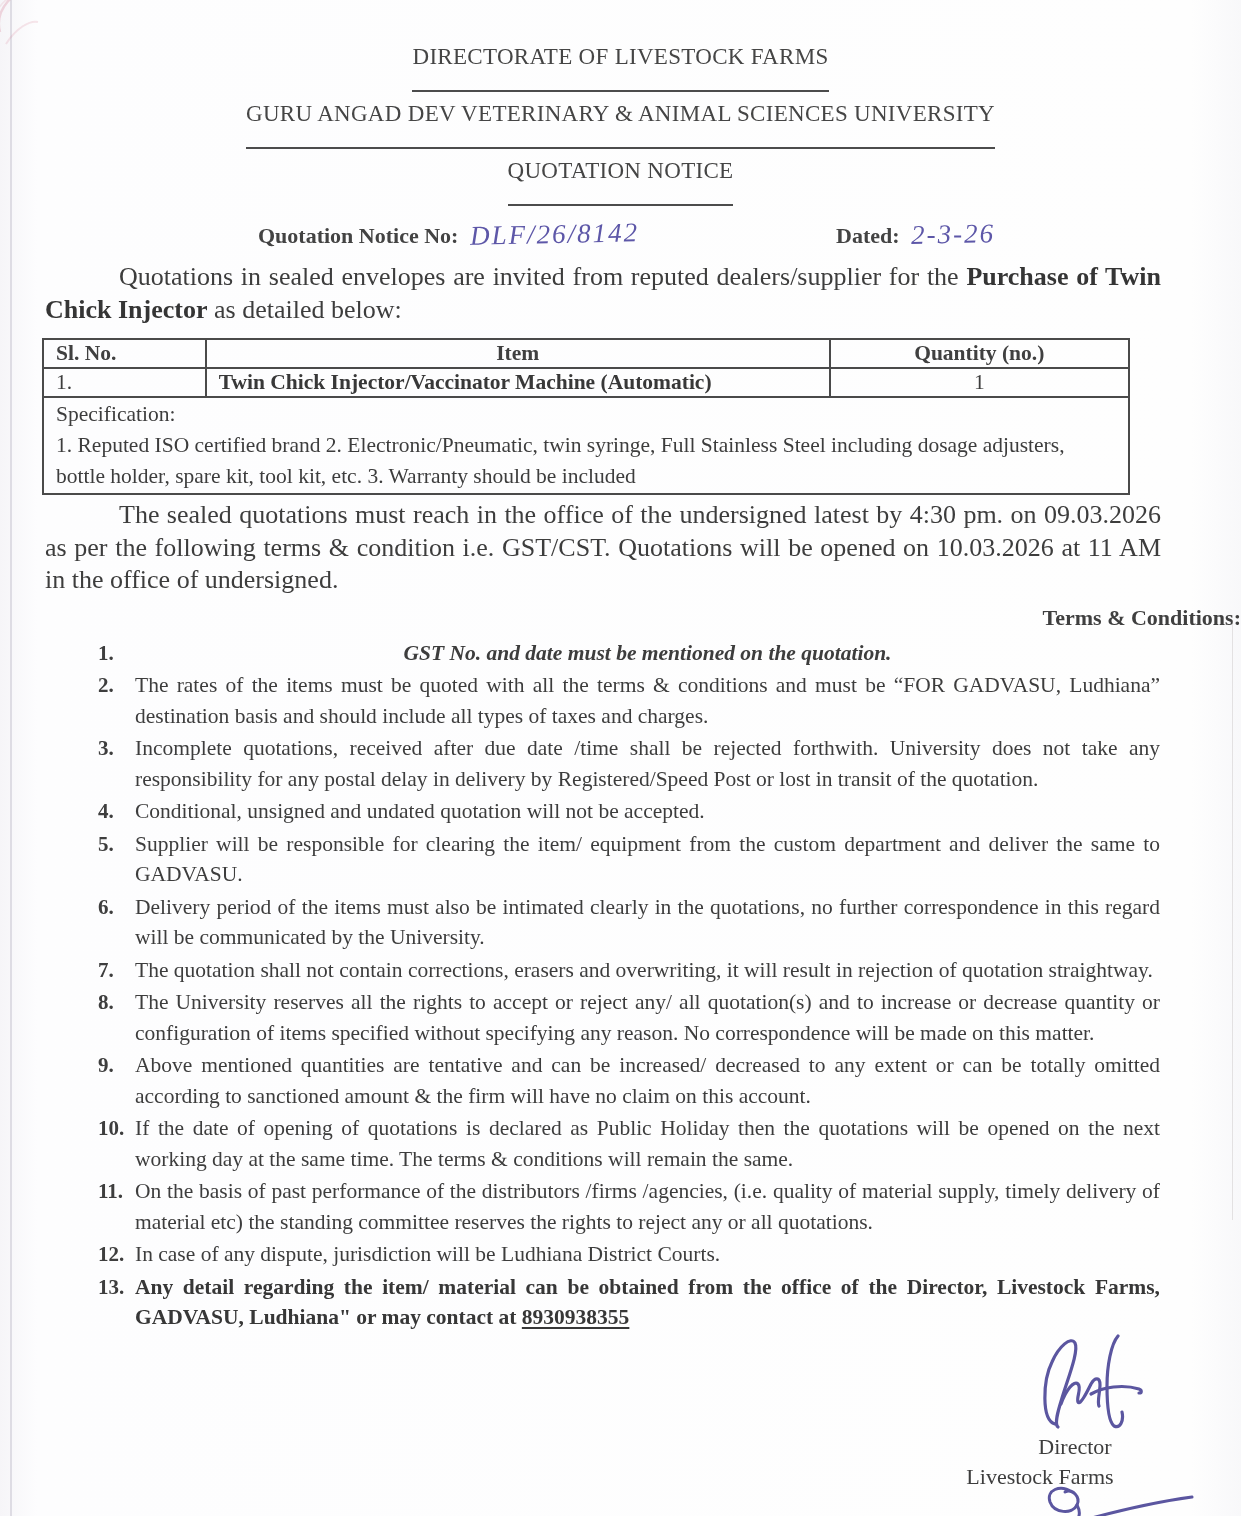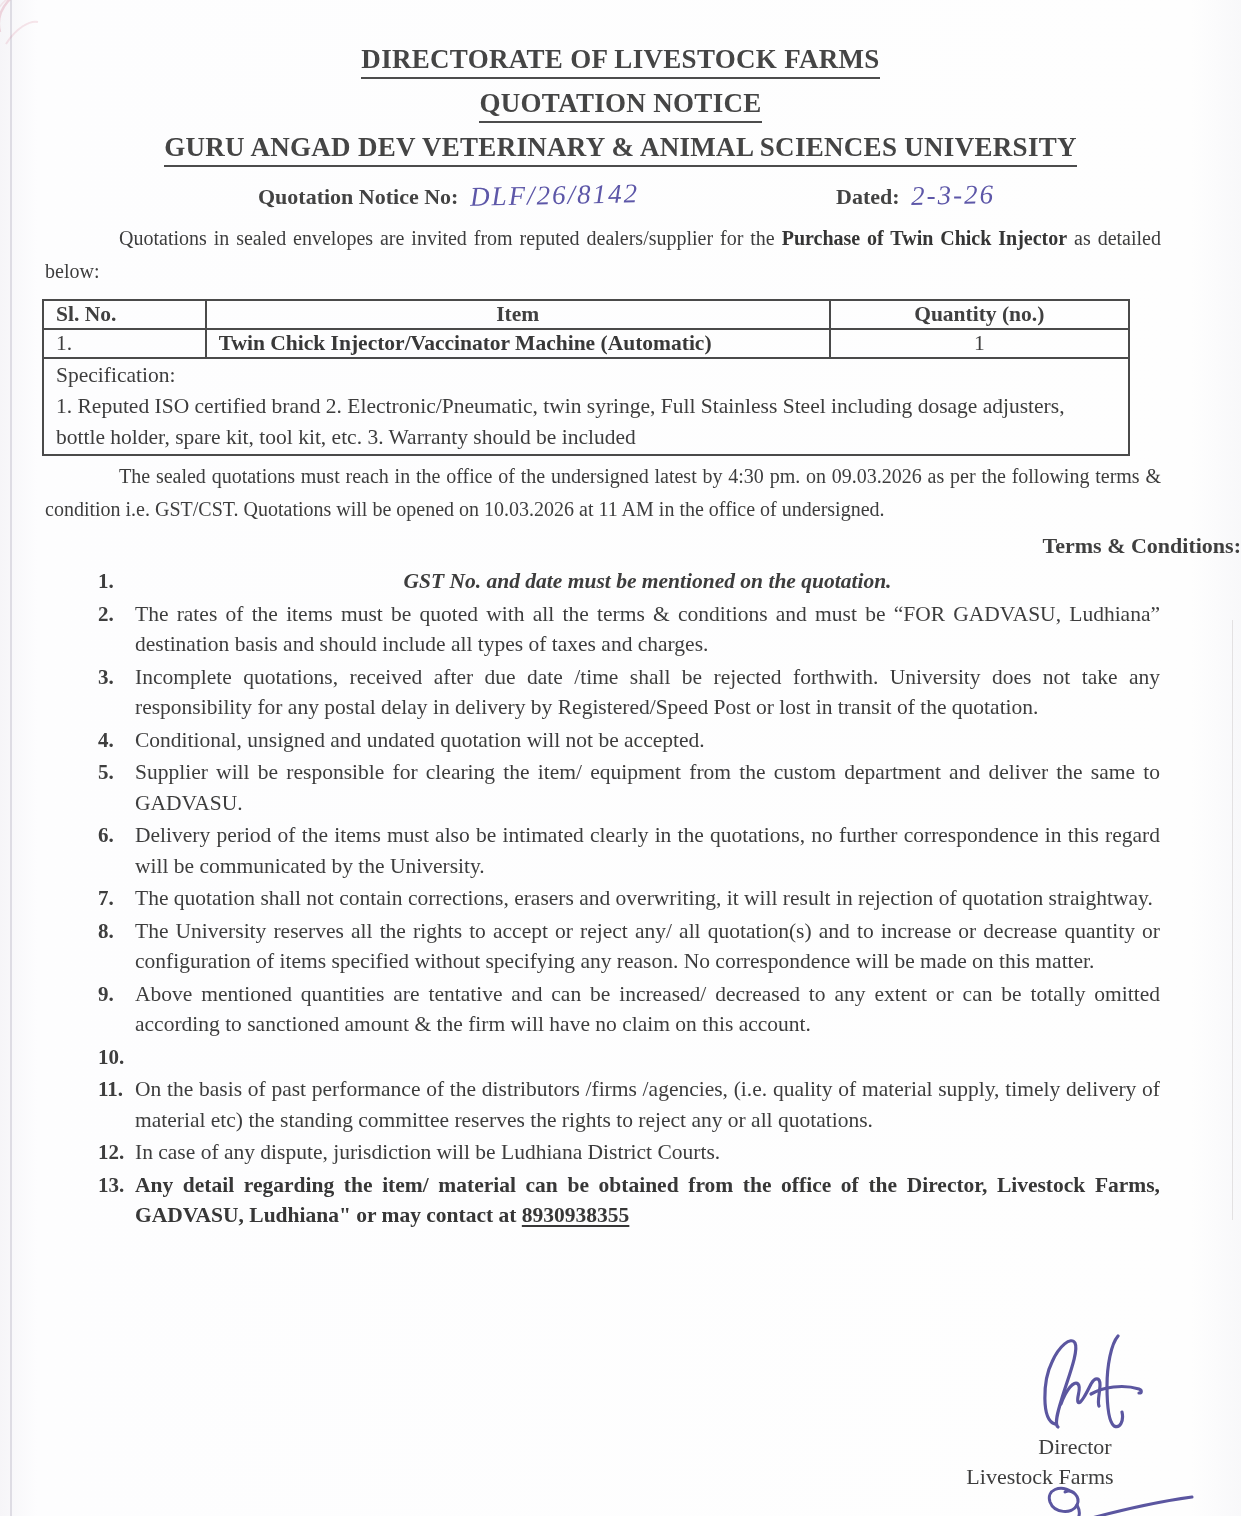--- a/index.html
+++ b/index.html
@@ -27,26 +27,26 @@
     position: absolute; left: -14px; top: -20px; opacity: .55;
   }
 
   
   .header { text-align: center; padding-top: 44px; }
   .header .h-line {
     display: block; margin: 0 auto 9px;
   }
   .header .h-line span {
     display: inline-block;
-    font-weight: bold;
-    font-size: 27px;
+    font-weight: normal;
+    font-size: 23px;
     letter-spacing: .3px;
     color: #454545;
     border-bottom: 2px solid #4c4c4c;
-    padding-bottom: 2px;
+    padding-bottom: 20px;
   }
 
   
   .meta-row {
     position: relative;
     margin: 6px 0 0 0;
     height: 42px;
     font-size: 22px;
   }
   .meta-label { font-weight: bold; color: #434343; }
@@ -59,21 +59,21 @@
     letter-spacing: 2px;
     display: inline-block;
     transform: rotate(-1.2deg);
     margin-left: 6px;
     font-weight: normal;
   }
 
   
   .para {
     margin: 4px 80px 0 45px;
-    font-size: 20px;
+    font-size: 26px;
     line-height: 32.5px;
     text-align: justify;
     text-indent: 74px;
     color: #3d3d3d;
   }
   .para b { color: #353535; }
 
   
   table.items {
     margin: 12px 0 0 42px;
@@ -146,24 +146,24 @@
     <path d="M14 52 C 8 30 28 8 52 6 C 66 5 76 10 80 16" fill="none" stroke="#d06a85" stroke-width="2.5" opacity="0.45"></path>
     <path d="M20 64 C 30 48 44 40 52 42" fill="none" stroke="#d06a85" stroke-width="2" opacity="0.3"></path>
     <path d="M6 40 C 12 26 22 16 34 12" fill="none" stroke="#d88a9a" stroke-width="1.6" opacity="0.3"></path>
   </svg>
 
   <div class="header">
     <div class="h-line">
       <span>DIRECTORATE OF LIVESTOCK FARMS</span>
     </div>
     <div class="h-line">
+      <span>GURU ANGAD DEV VETERINARY &amp; ANIMAL SCIENCES UNIVERSITY</span>
+    </div>
+    <div class="h-line">
       <span>QUOTATION NOTICE</span>
-    </div>
-    <div class="h-line">
-      <span>GURU ANGAD DEV VETERINARY &amp; ANIMAL SCIENCES UNIVERSITY</span>
     </div>
   </div>
 
   <div class="meta-row">
     <span class="notice-no-group">
       <span class="meta-label">Quotation Notice No:</span>
       <span class="handwritten">DLF/26/8142</span>
     </span>
     <span class="dated-group">
       <span class="meta-label">Dated:</span>
@@ -230,20 +230,21 @@
     <div class="term">
       <span class="num">8.</span>
       <span class="txt">The University reserves all the rights to accept or reject any/ all quotation(s) and to increase or decrease quantity or configuration of items specified without specifying any reason. No correspondence will be made on this matter.</span>
     </div>
     <div class="term">
       <span class="num">9.</span>
       <span class="txt">Above mentioned quantities are tentative and can be increased/ decreased to any extent or can be totally omitted according to sanctioned amount &amp; the firm will have no claim on this account.</span>
     </div>
     <div class="term">
       <span class="num">10.</span>
+      <span class="txt">If the date of opening of quotations is declared as Public Holiday then the quotations will be opened on the next working day at the same time. The terms &amp; conditions will remain the same.</span>
     </div>
     <div class="term">
       <span class="num">11.</span>
       <span class="txt">On the basis of past performance of the distributors /firms /agencies, (i.e. quality of material supply, timely delivery of material etc) the standing committee reserves the rights to reject any or all quotations.</span>
     </div>
     <div class="term">
       <span class="num">12.</span>
       <span class="txt">In case of any dispute, jurisdiction will be Ludhiana District Courts.</span>
     </div>
     <div class="term t13">

